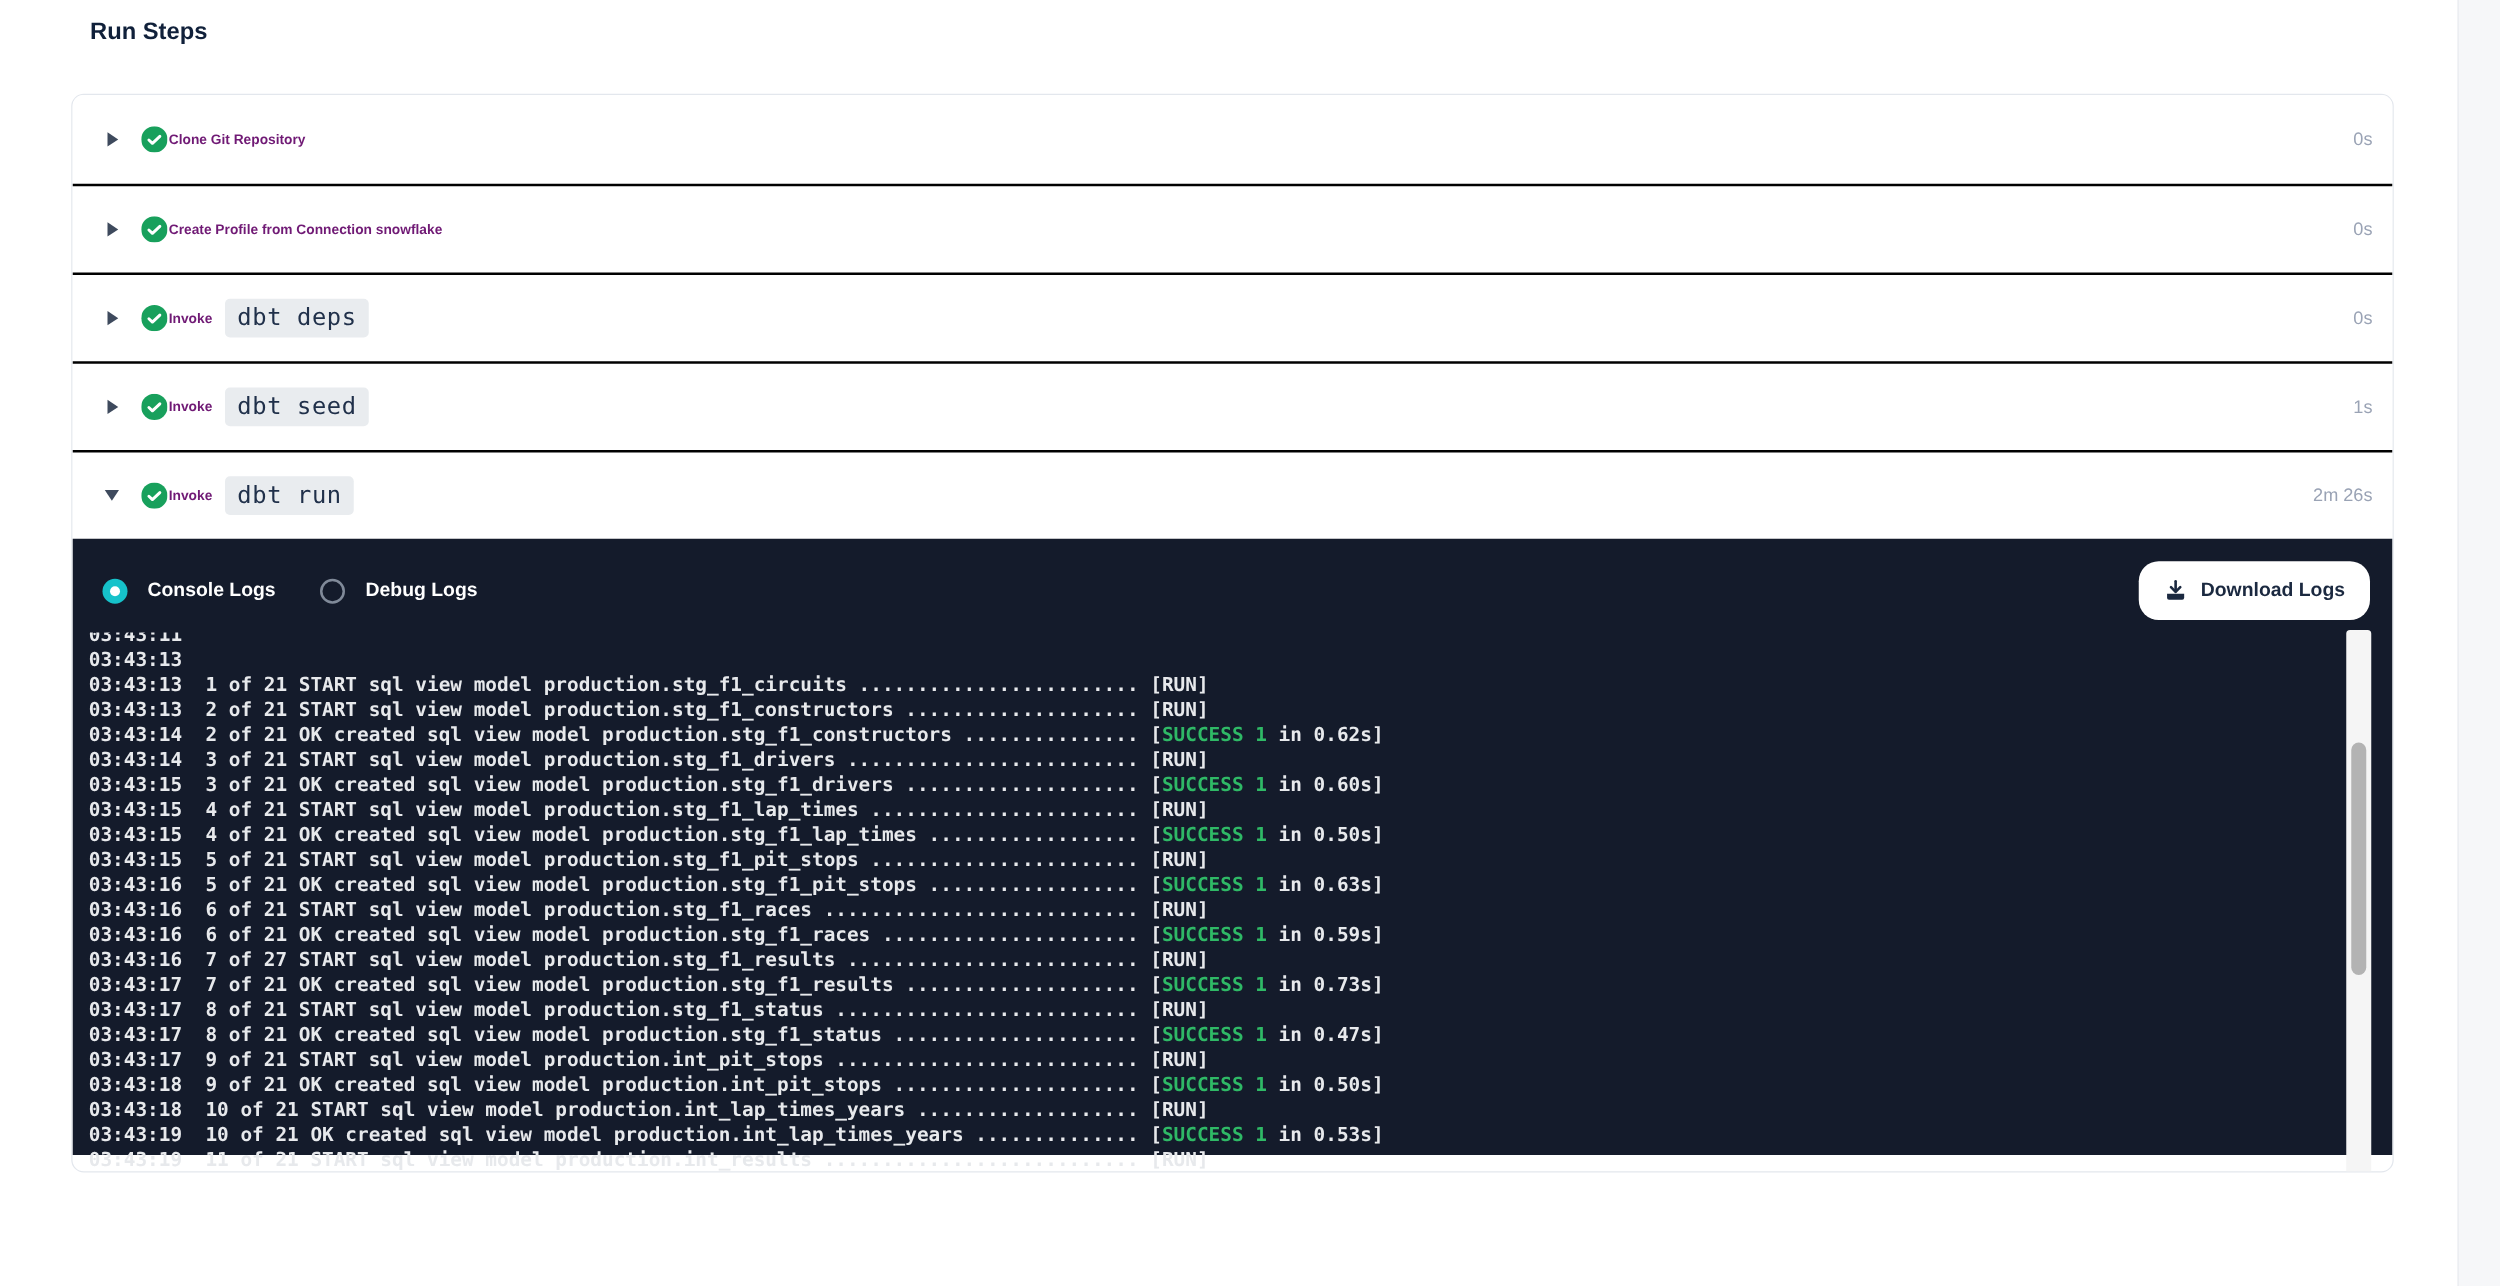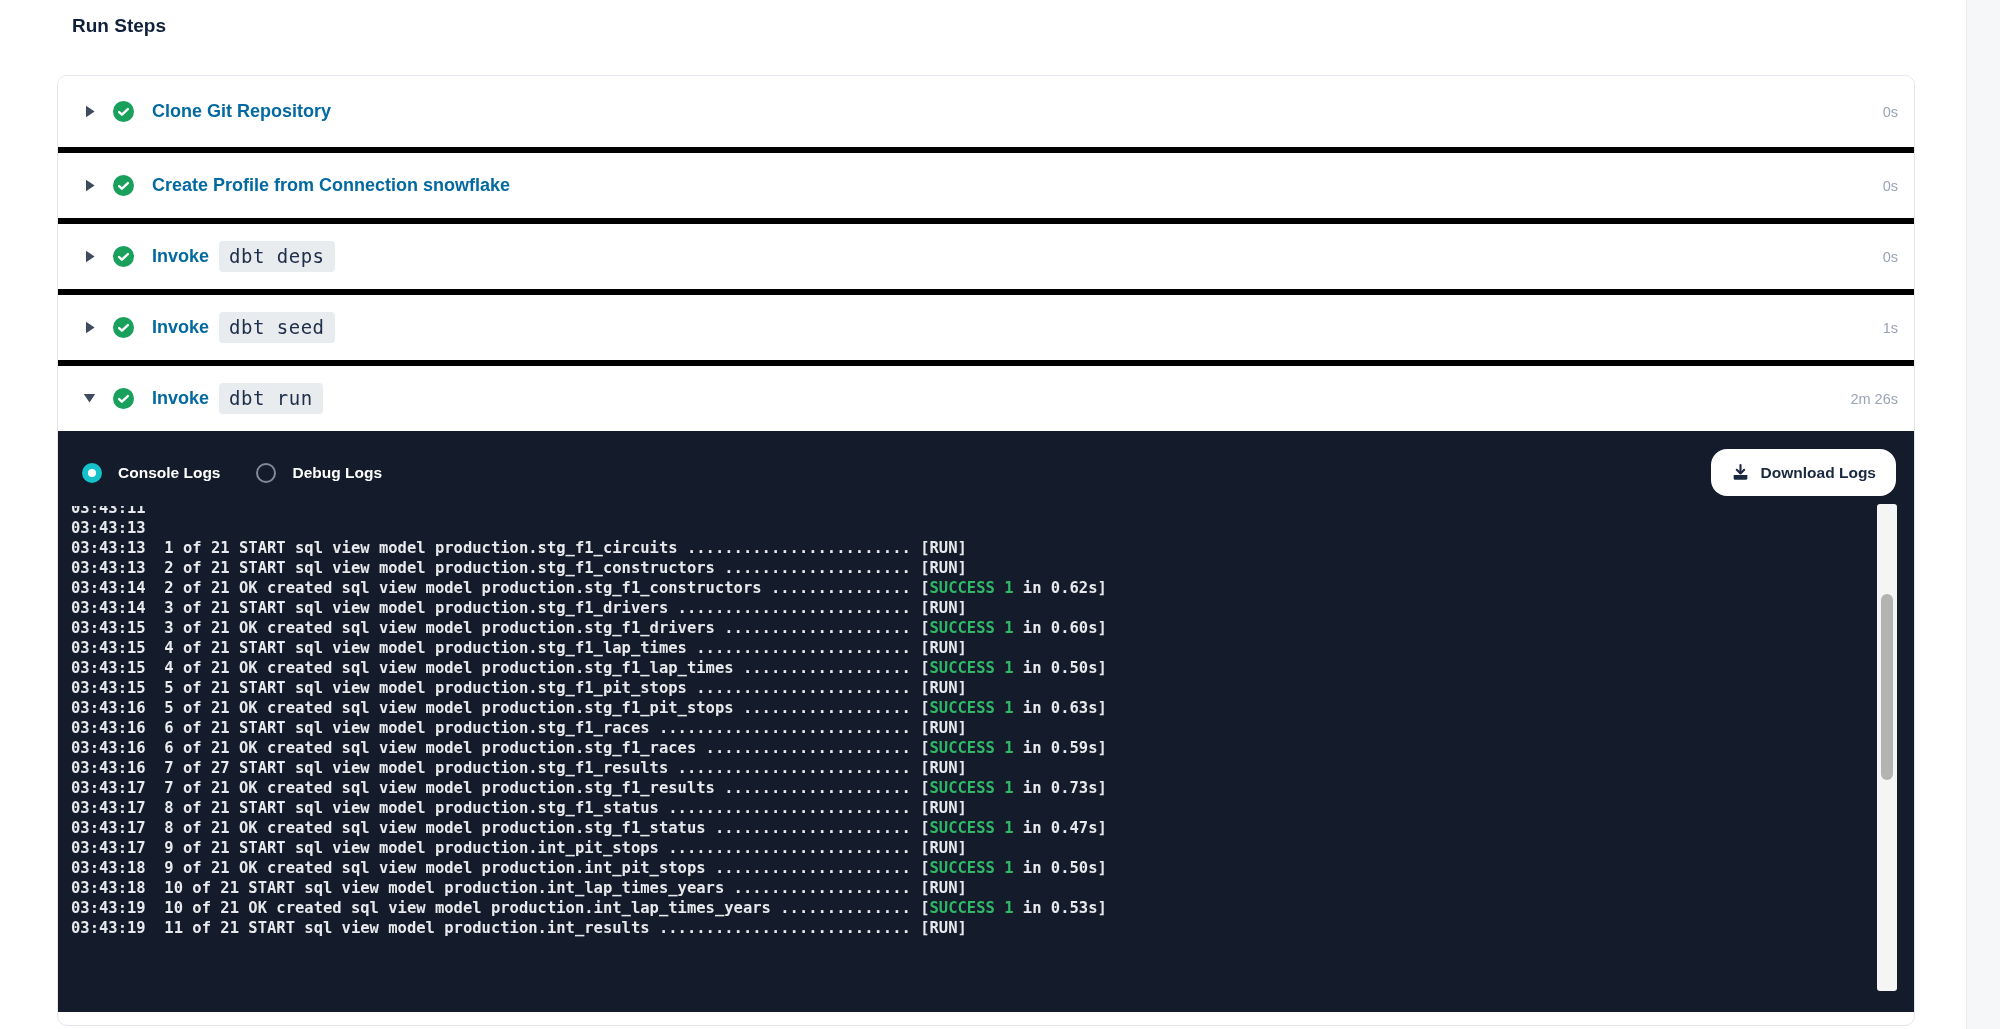--- a/index.html
+++ b/index.html
@@ -10,30 +10,30 @@
   .gutter { position:absolute; left:1966px; top:0; width:34px; height:1029px;
             background:#f6f7f9; border-left:1px solid #e9ebef; }
 
   .page-title { position:absolute; left:72px; top:15px; font-size:19px; font-weight:700; color:#10203a; }
 
   .card { position:absolute; left:57px; top:75px; width:1858px;
           border:1px solid #e3e7ed; border-radius:10px; background:#fff;
           overflow:hidden; padding-bottom:13px; }
 
   .step-row { display:flex; align-items:center; height:71px; padding:0 16px 0 25px; background:#fff; cursor:pointer; }
-  .step-row + .step-row { border-top:6px solid #000000; }
+  .step-row + .step-row { border-top:2px solid #000000; }
   .caret { width:13px; display:flex; align-items:center; justify-content:center; flex:0 0 13px; }
   .check { width:21px; height:21px; margin-left:17px; flex:0 0 21px; }
-  .step-label { margin-left:18px; font-size:18px; font-weight:700; color:#0369a1; }
+  .step-label { margin-left:1px; font-size:11px; font-weight:700; color:#701a75; }
   .cmd-badge { margin-left:10px; background:#e9ecef; color:#20304a; border-radius:4px;
                padding:4px 10px 5px; font-family:"DejaVu Sans Mono", monospace;
                font-size:19px; letter-spacing:0.5px; }
   .duration { margin-left:auto; font-size:14.5px; color:var(--duration-text,#9aa3b5); }
 
-  .log-panel { position:relative; width:100%; height:581px; background:var(--panel-bg,#141b2b); }
+  .log-panel { position:relative; width:100%; height:493px; background:var(--panel-bg,#141b2b); }
   .panel-header { display:flex; align-items:center; height:75px; padding:8px 18px 0 24px; }
   .radio-item { display:flex; align-items:center; cursor:pointer; }
   .radio-item + .radio-item { margin-left:36px; }
   .radio-circle { width:20px; height:20px; border-radius:50%; position:relative; flex:0 0 20px; }
   .radio-circle.selected { background:var(--radio-accent,#16c2ca); }
   .radio-circle.selected::after { content:""; position:absolute; left:6px; top:6px; width:8px; height:8px;
                                   border-radius:50%; background:#ffffff; }
   .radio-circle.unselected { border:2px solid #808a99; background:transparent; }
   .radio-label { margin-left:16px; color:#ffffff; font-size:15.5px; font-weight:700; }
 

